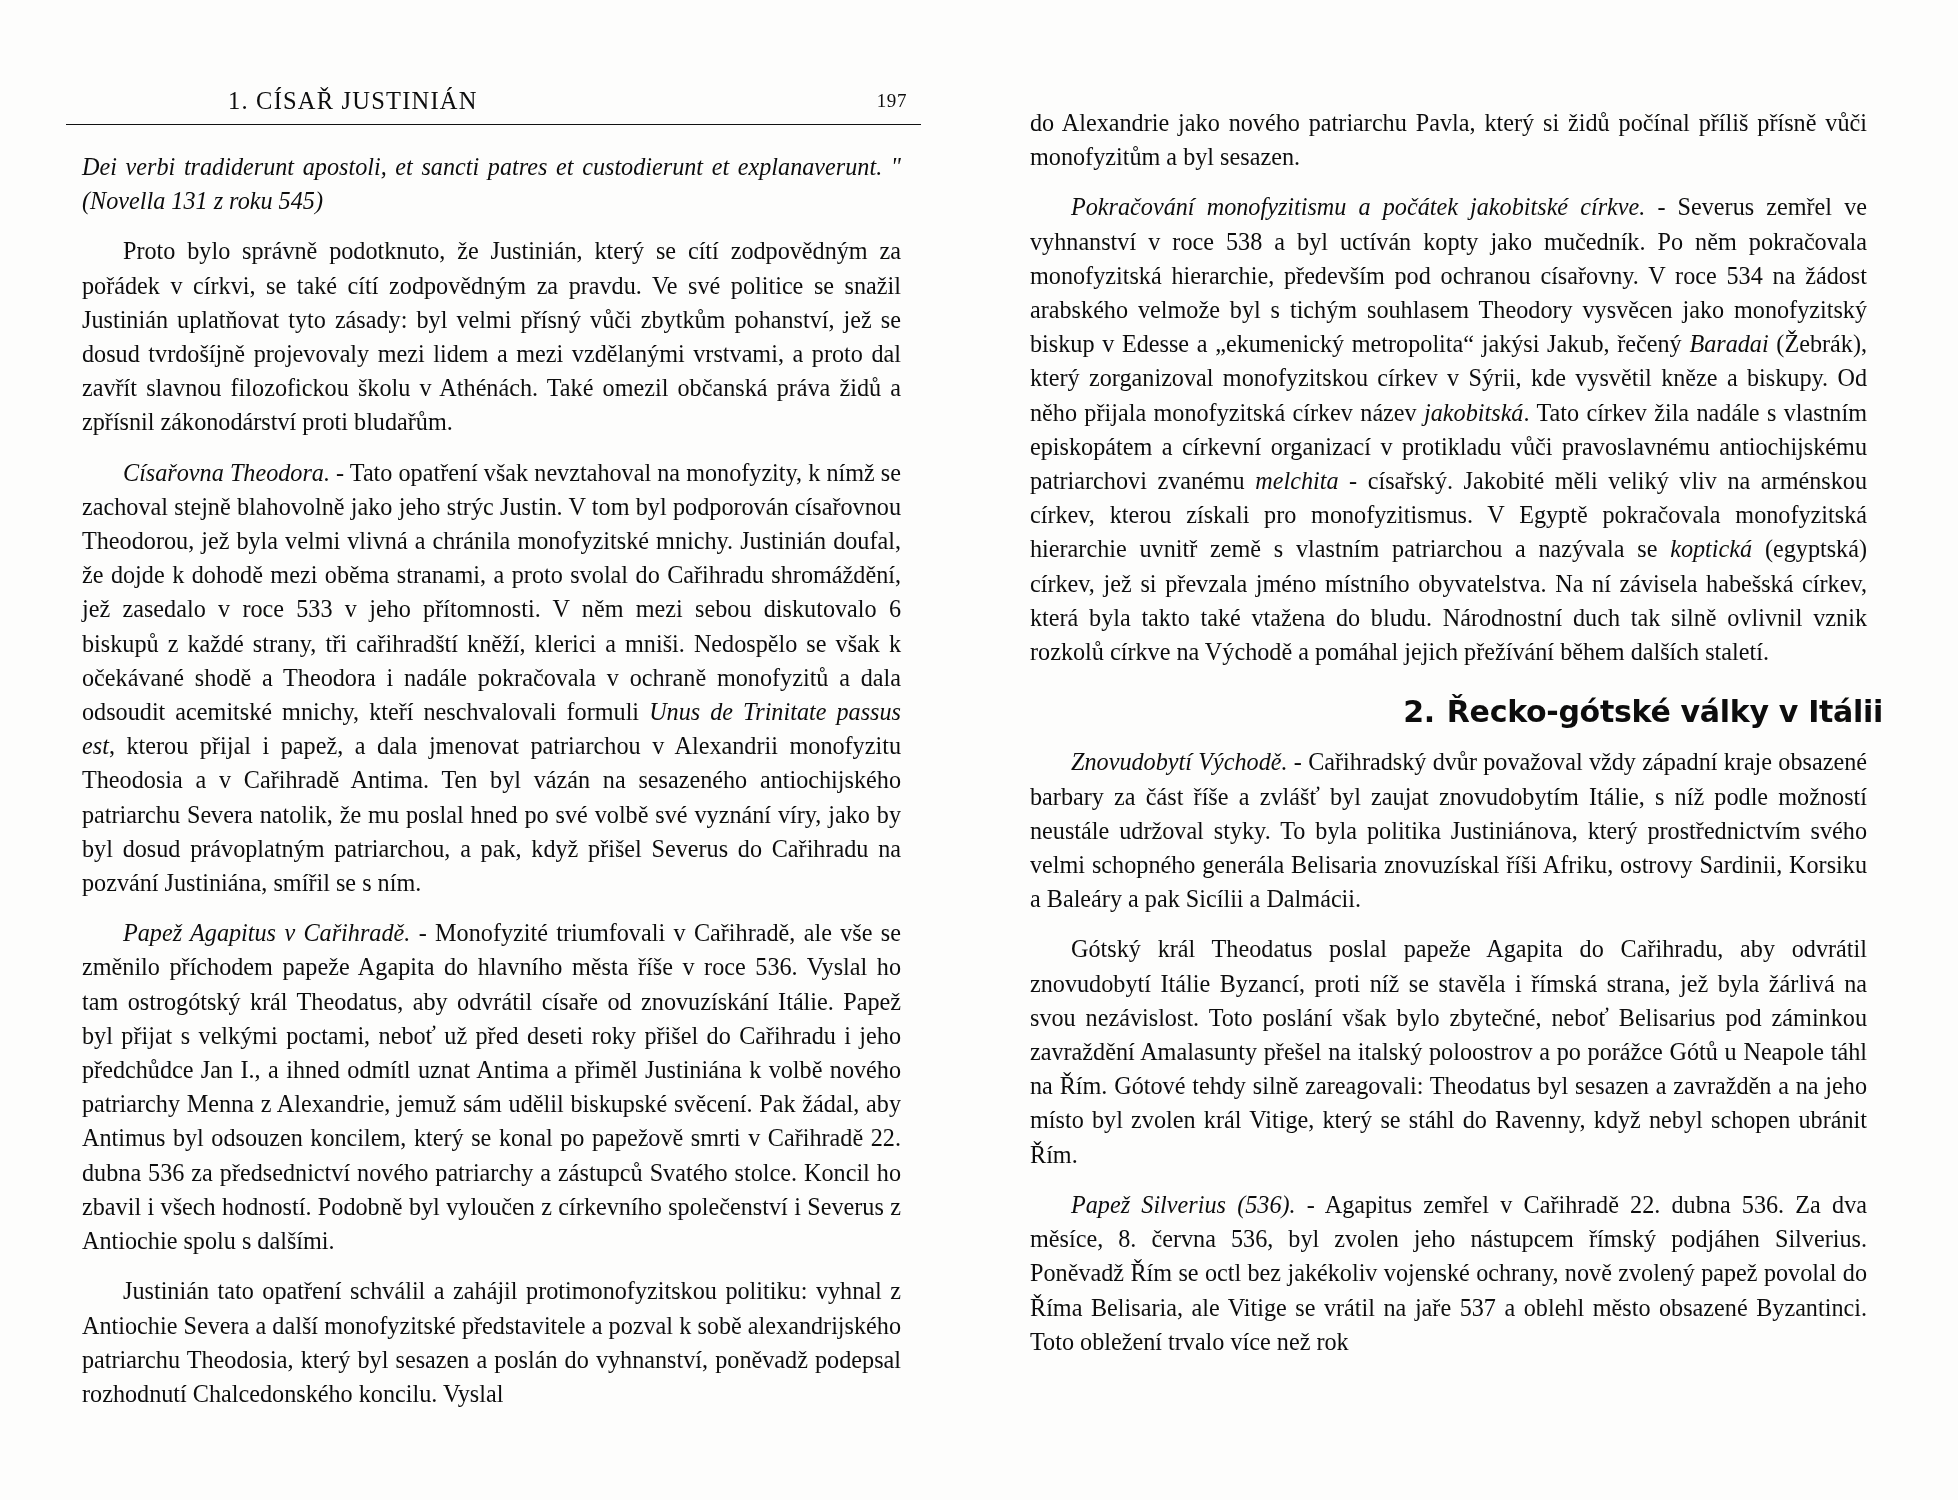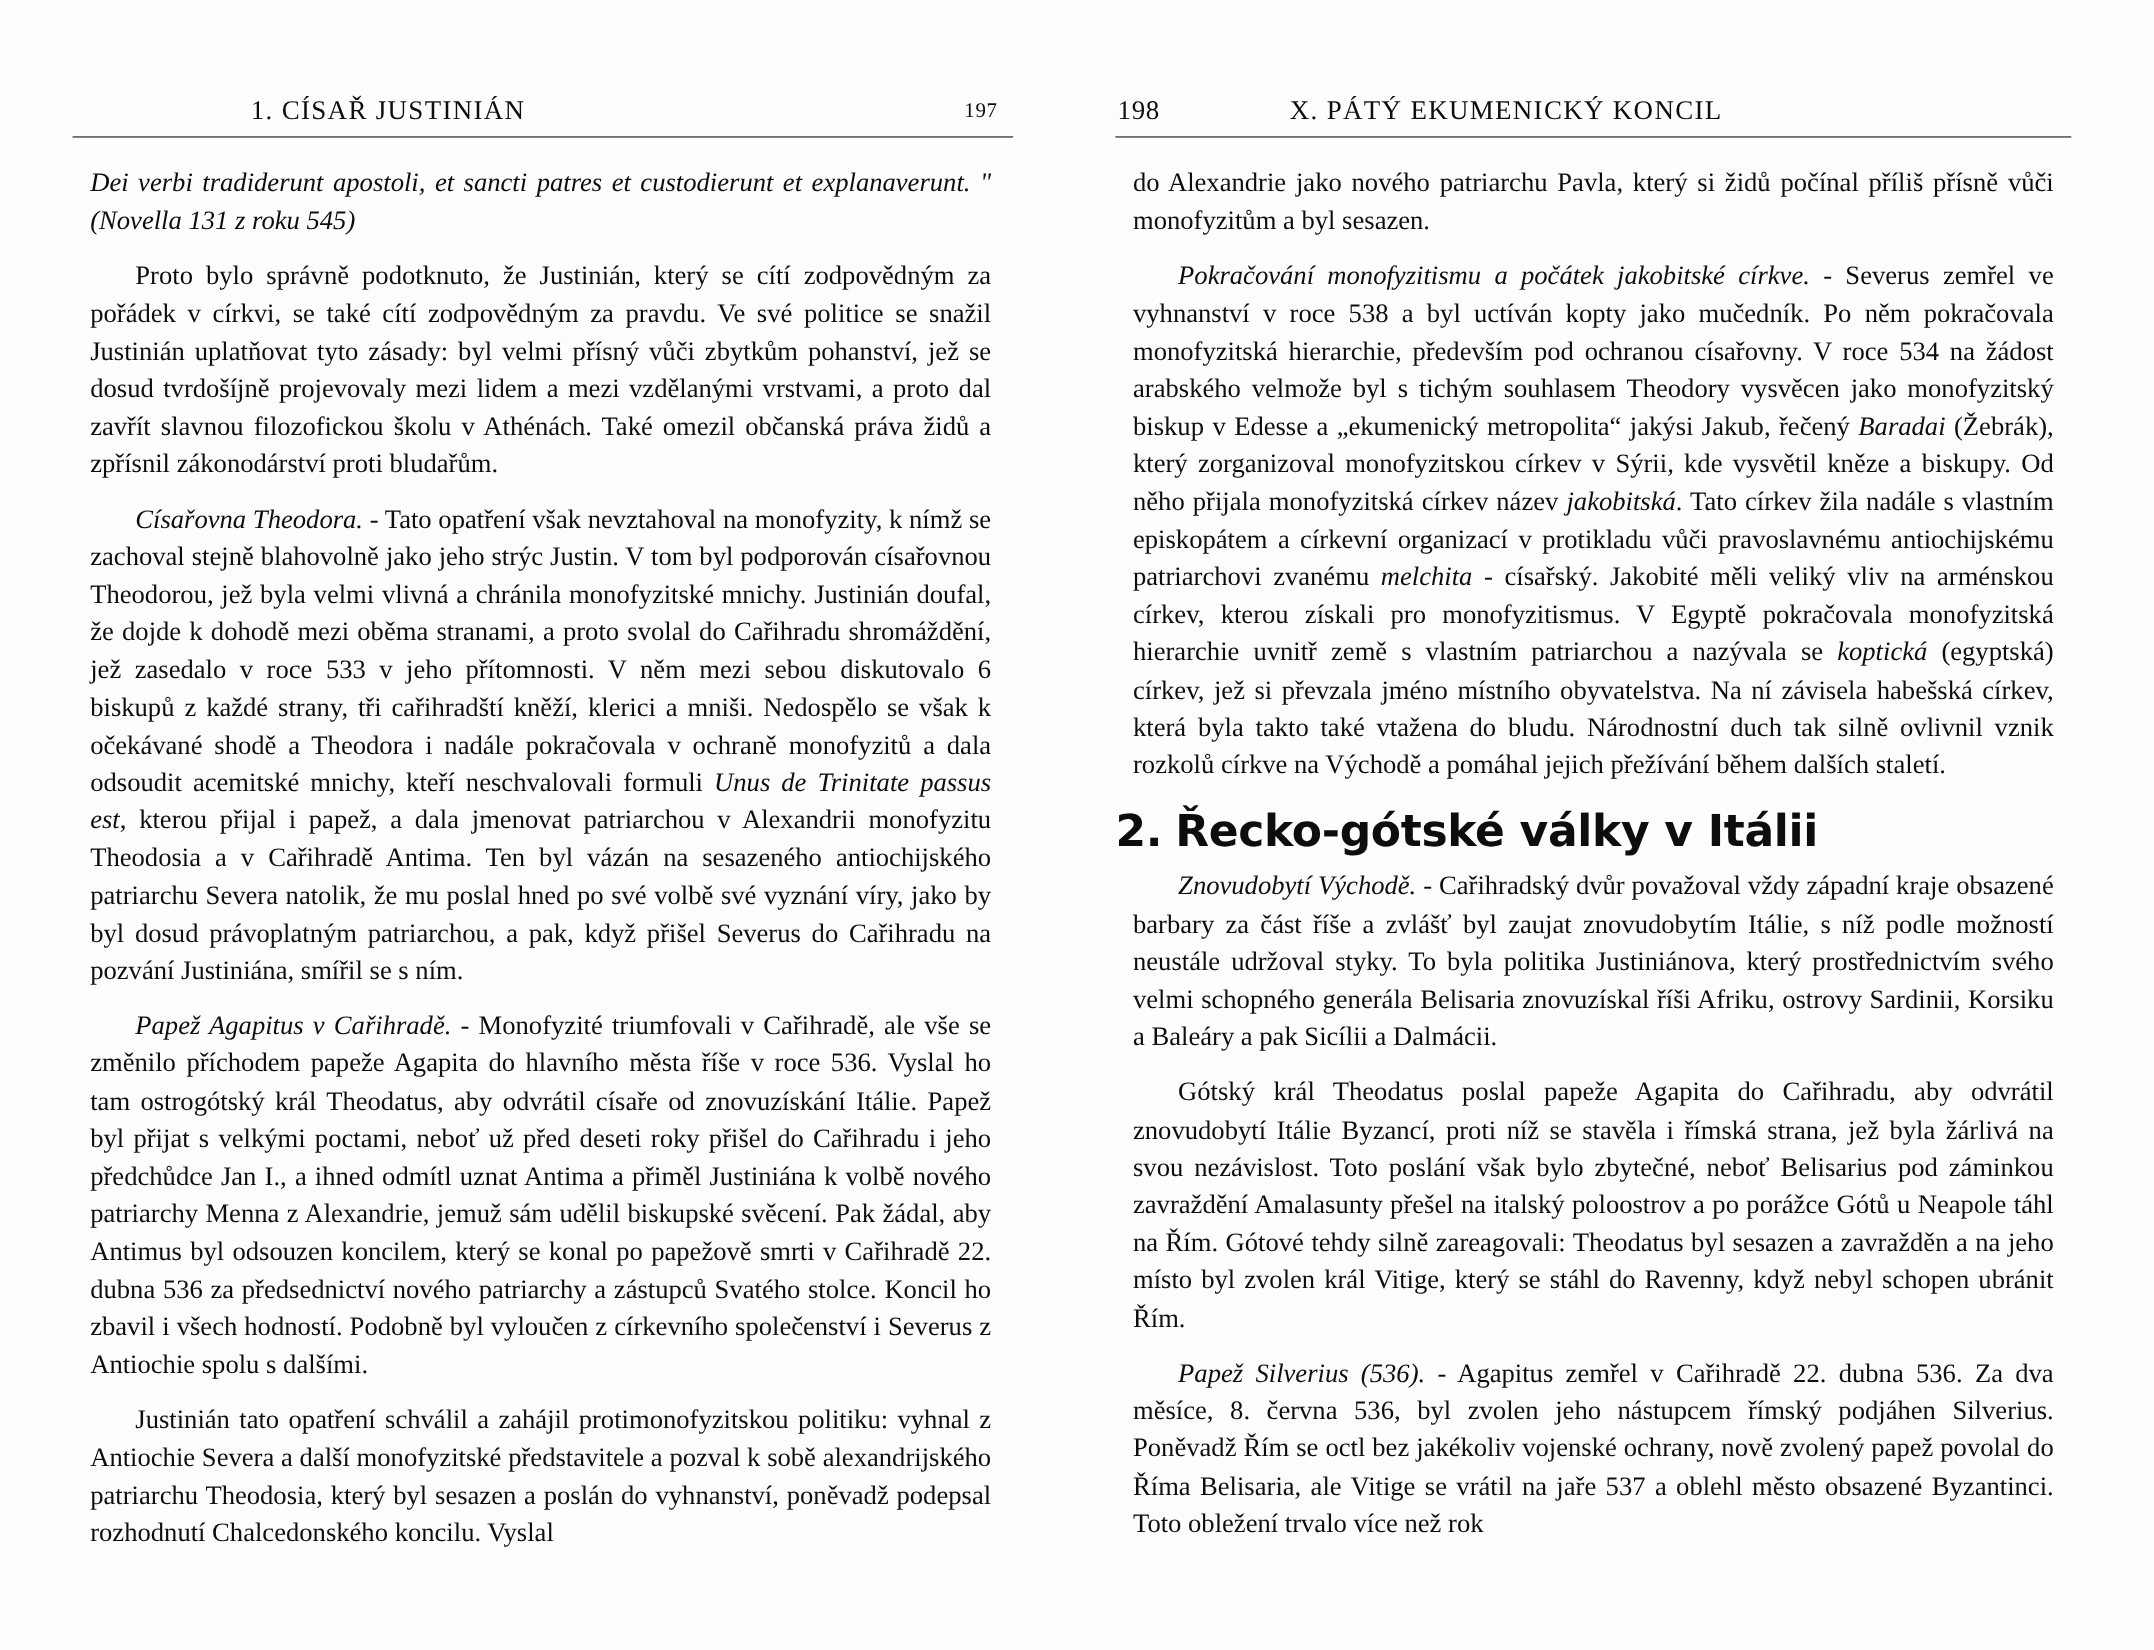--- a/index.html
+++ b/index.html
@@ -93,25 +93,25 @@
     text-indent: 41px;
   }
   p.noindent {
     text-indent: 0;
   }
   em, .it {
     font-style: italic;
   }
   h2.section {
     font-family: "DejaVu Sans", sans-serif;
-    font-size: 40px;
+    font-size: 30px;
     font-weight: bold;
     letter-spacing: -0.3px;
     margin: 26px 0 16px 0;
-    text-align: left;
+    text-align: right;
   }
   h2.section .num {
     margin-right: 12px;
   }
 </style>
 </head>
 <body>
 
 <div class="page">
   <div class="spread">
@@ -144,27 +144,20 @@
         </p>
 
         <p class="indent">
           <span>Justinián tato opatření schválil a zahájil protimonofyzitskou politiku: vyhnal z Antiochie Severa a další monofyzitské představitele a pozval k sobě alexandrijského patriarchu Theodosia, který byl sesazen a poslán do vyhnanství, poněvadž podepsal rozhodnutí Chalcedonského koncilu. Vyslal</span>
         </p>
 
       </div>
     </div>
 
     <div class="col col-right">
-      <div class="runhead runhead-right">
-        <div class="inner">
-          <span class="folio">198</span>
-          <span class="title">X. PÁTÝ EKUMENICKÝ KONCIL</span>
-        </div>
-        <hr class="rule">
-      </div>
 
       <div class="body">
 
         <p class="noindent">
           <span>do Alexandrie jako nového patriarchu Pavla, který si židů počínal příliš přísně vůči monofyzitům a byl sesazen.</span>
         </p>
 
         <p class="indent">
           <em>Pokračování monofyzitismu a počátek jakobitské církve.</em><span> - Severus zemřel ve vyhnanství v roce 538 a byl uctíván kopty jako mučedník. Po něm pokračovala monofyzitská hierarchie, především pod ochranou císařovny. V roce 534 na žádost arabského velmože byl s tichým souhlasem Theodory vysvěcen jako monofyzitský biskup v Edesse a „ekumenický metropolita“ jakýsi Jakub, řečený </span><em>Baradai</em><span> (Žebrák), který zorganizoval monofyzitskou církev v Sýrii, kde vysvětil kněze a biskupy. Od něho přijala monofyzitská církev název </span><em>jakobitská</em><span>. Tato církev žila nadále s vlastním episkopátem a církevní organizací v protikladu vůči pravoslavnému antiochijskému patriarchovi zvanému </span><em>melchita</em><span> - císařský. Jakobité měli veliký vliv na arménskou církev, kterou získali pro monofyzitismus. V Egyptě pokračovala monofyzitská hierarchie uvnitř země s vlastním patriarchou a nazývala se </span><em>koptická</em><span> (egyptská) církev, jež si převzala jméno místního obyvatelstva. Na ní závisela habešská církev, která byla takto také vtažena do bludu. Národnostní duch tak silně ovlivnil vznik rozkolů církve na Východě a pomáhal jejich přežívání během dalších staletí.</span>
         </p>

